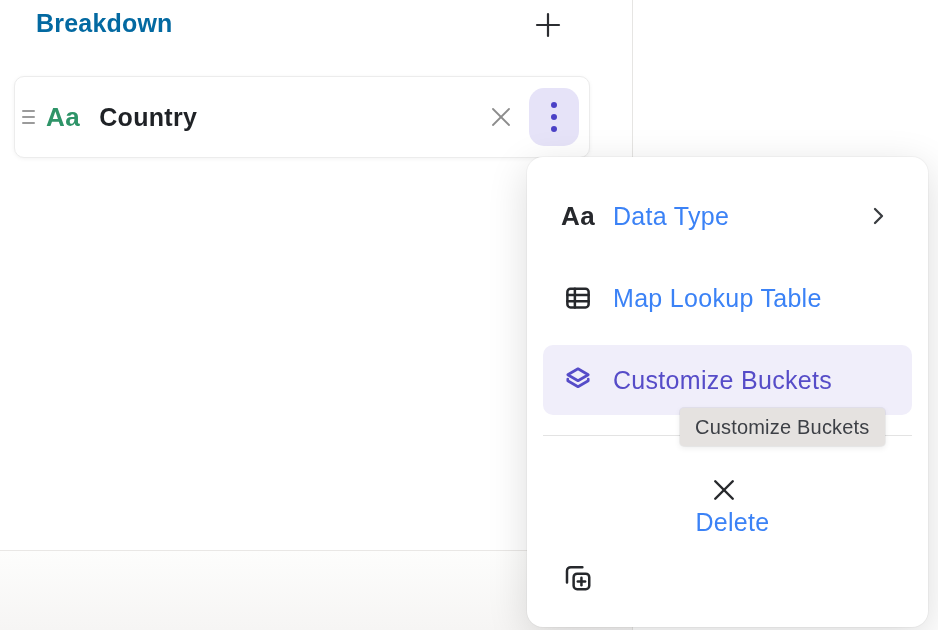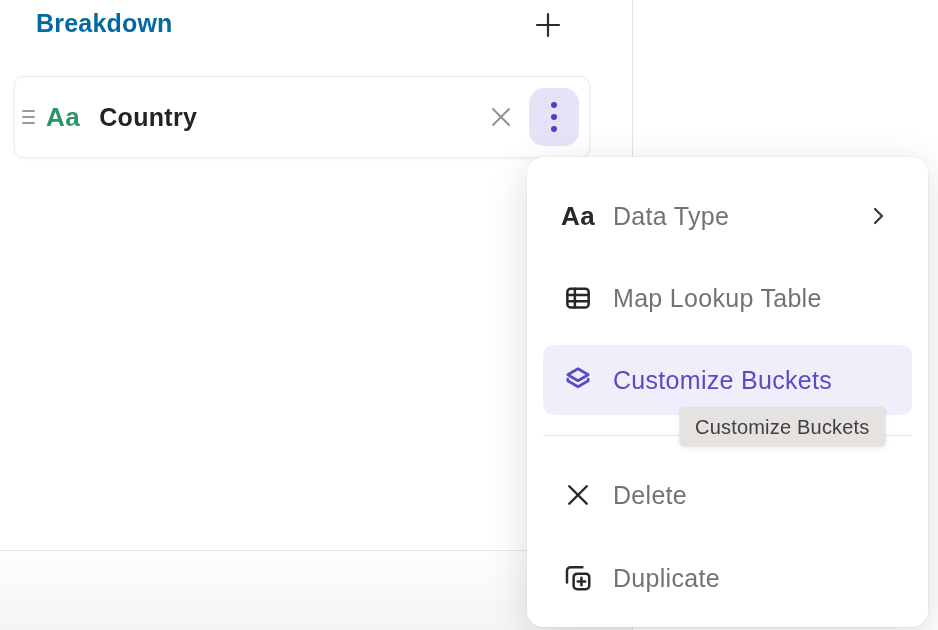--- a/index.html
+++ b/index.html
@@ -62,28 +62,28 @@
     z-index:10;
   }
   .mrow {
     position:absolute; left:16px; width:369px; height:70px;
     display:flex; align-items:center;
     padding:0 24px 0 17px; border-radius:10px; cursor:pointer;
   }
   .mrow.r0 { top:24px; }
   .mrow.r1 { top:106px; }
   .mrow.r2 { top:188px; background:#F0EEFA; }
-  .mrow.r3 { top:303px; }
+  .mrow.r3 { top:315px;flex-direction:column; }
   .mrow.r4 { top:386px; }
   .m-icon {
     width:36px; height:36px; display:flex; align-items:center; justify-content:center;
     flex:none;
   }
   .m-label {
-    margin-left:17px; font-size:25px; color:#737373; letter-spacing:0.3px; white-space:nowrap;
+    margin-left:17px; font-size:25px; color:#3b82f6; letter-spacing:0.3px; white-space:nowrap;
   }
   .mrow.r2 .m-label { color:#564CC8; }
   .m-glyph { font-size:26px; font-weight:700; color:#26282C; letter-spacing:0.5px; }
   .m-chevron { margin-left:auto; display:flex; align-items:center; }
   .menu-sep {
     position:absolute; left:16px; top:278px; width:369px; height:1px; background:#e3e3e3;
   }
   
   .tooltip {
     position:absolute; left:680px; top:408px; height:38px;
@@ -187,18 +187,17 @@
 
   <div class="mrow r4">
     <span class="m-icon">
       <svg width="30" height="30" viewBox="0 0 24 24" fill="none" stroke="#26282C" stroke-width="2" stroke-linecap="round" stroke-linejoin="round">
         <rect x="8.5" y="8.5" width="12.5" height="12.5" rx="2.8"></rect>
         <path d="M15.5 3.3 H6.2 A3 3 0 0 0 3.2 6.3 V15.6"></path>
         <line x1="14.75" y1="11.8" x2="14.75" y2="17.7"></line>
         <line x1="11.8" y1="14.75" x2="17.7" y2="14.75"></line>
       </svg>
     </span>
-    <span class="m-label">Duplicate</span>
   </div>
 
 </div>
 
 <div class="tooltip">Customize Buckets</div>
 
 </body></html>

